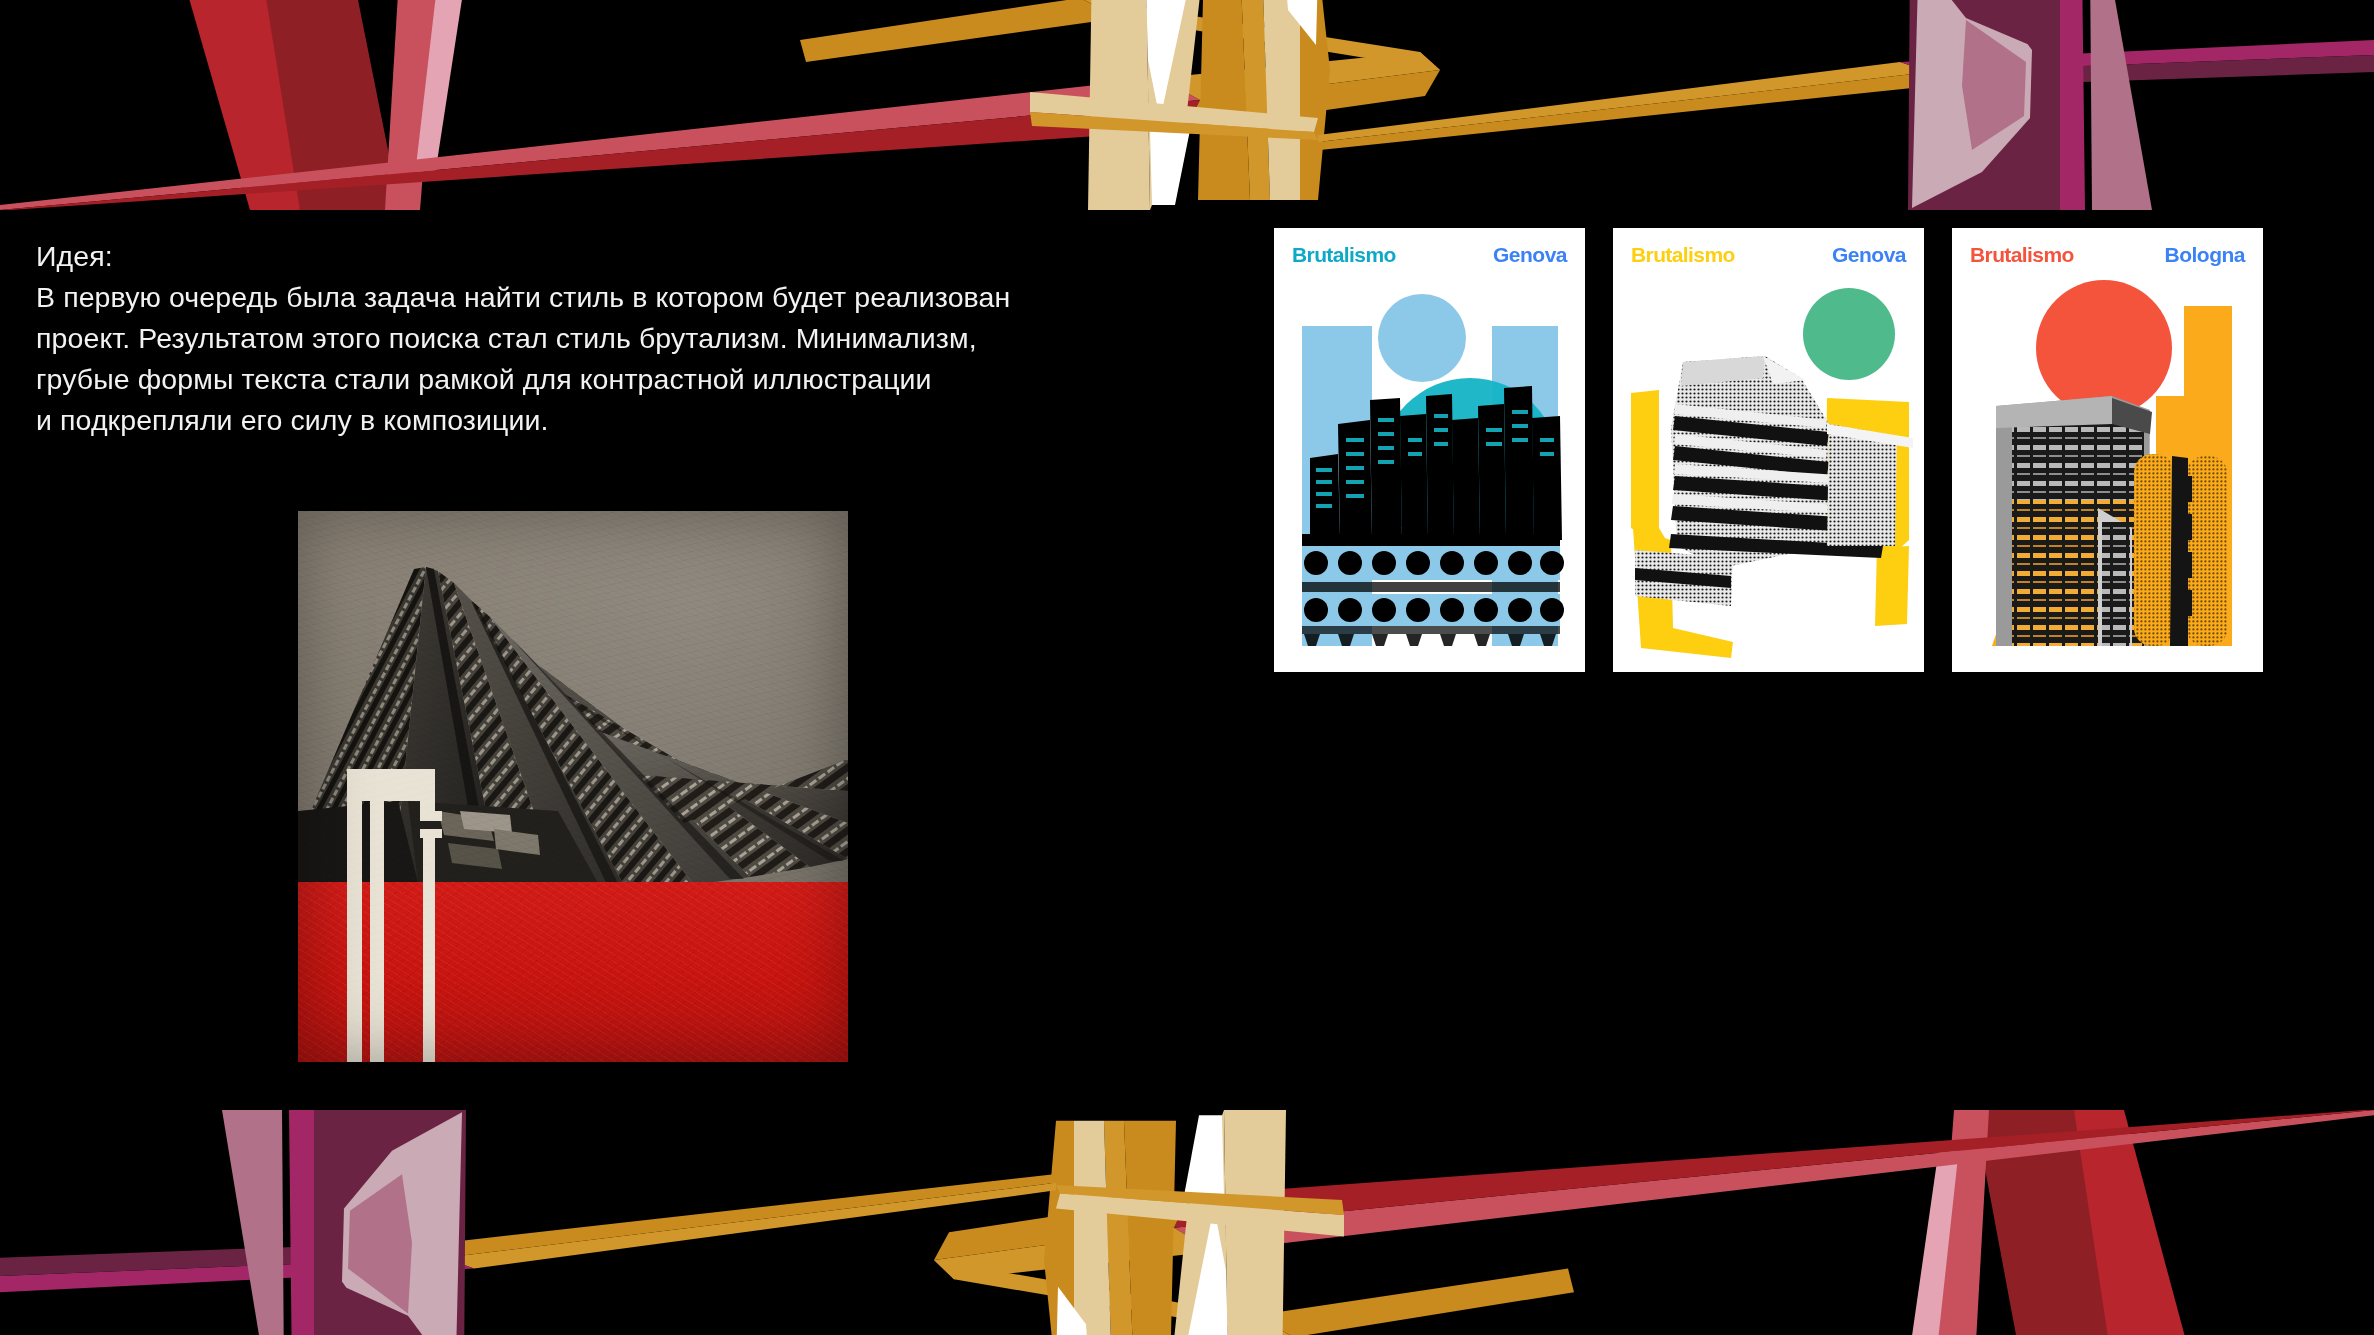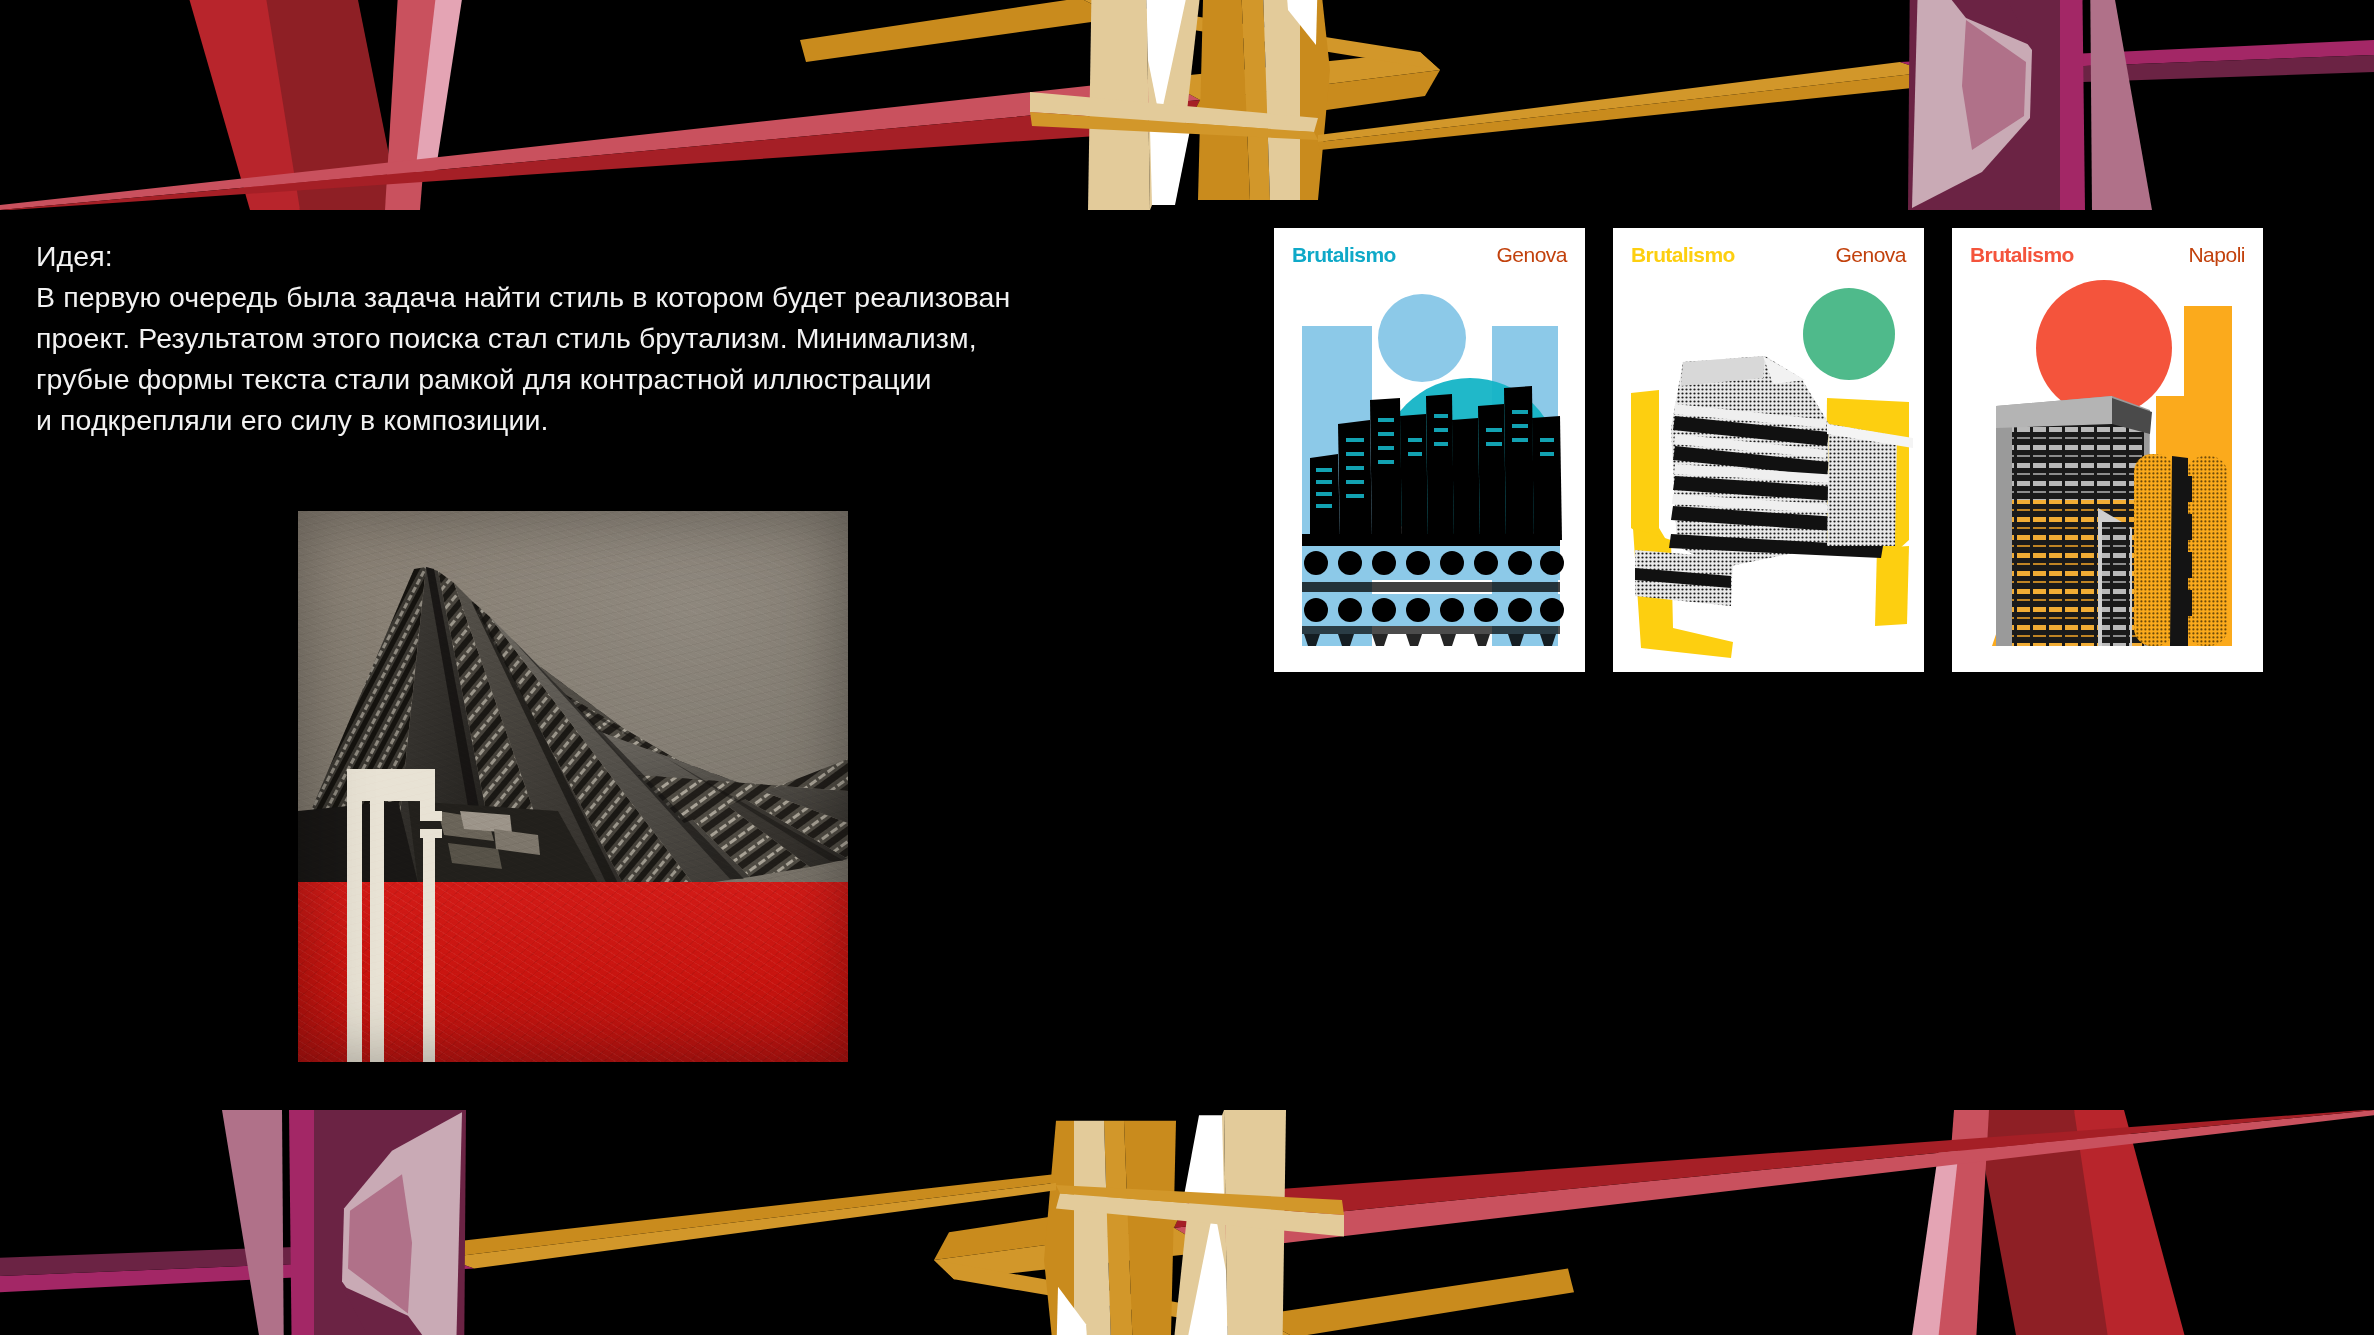--- a/index.html
+++ b/index.html
@@ -112,22 +112,22 @@
     justify-content: space-between;
     z-index: 6;
   }
   .poster-brand {
     font-size: 21px;
     font-weight: 700;
     letter-spacing: -.6px;
   }
   .poster-city {
     font-size: 21px;
-    font-weight: 400;
-    color: #c2410c;
+    font-weight: 700;
+    color: #3b82f6;
     letter-spacing: -.5px;
     margin-left: 18px;
   }
   .poster-art { position: absolute; left: 0; top: 0; width: 311px; height: 444px; }
 
   
   #realization-text {
     position: absolute;
     left: 1195px;
     top: 697px;
@@ -468,21 +468,21 @@
           <rect x="220" y="286" width="20" height="26"></rect>
           <rect x="220" y="324" width="20" height="26"></rect>
           <rect x="220" y="362" width="20" height="26"></rect>
         </g>
 
         <polygon points="44,178 160,168 160,196 44,200" fill="#b4b4b4"></polygon>
         <polygon points="160,170 200,184 198,206 160,196" fill="#4a4a4a"></polygon>
       </svg>
       <div class="poster-head">
         <span class="poster-brand" style="color:#f4543c">Brutalismo</span>
-        <span class="poster-city">Napoli</span>
+        <span class="poster-city">Bologna</span>
       </div>
     </div>
   </div>
 
 
   <div class="band" id="band-bottom">
     <svg viewBox="0 0 2374 210" preserveAspectRatio="none">
       <polygon points="178,-40 350,-40 400,210 300,210" fill="#8e1f25"></polygon>
       <polygon points="178,-40 260,-40 300,210 250,210" fill="#b8252c"></polygon>
       <polygon points="400,-40 440,-40 420,210 385,210" fill="#c9515e"></polygon>

